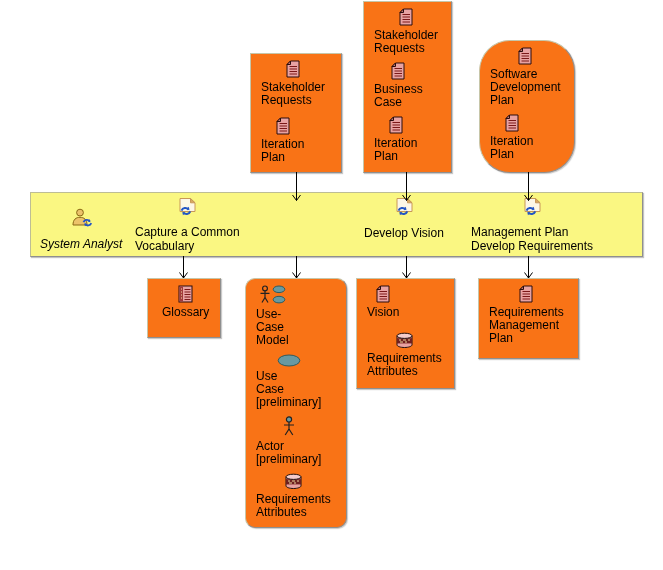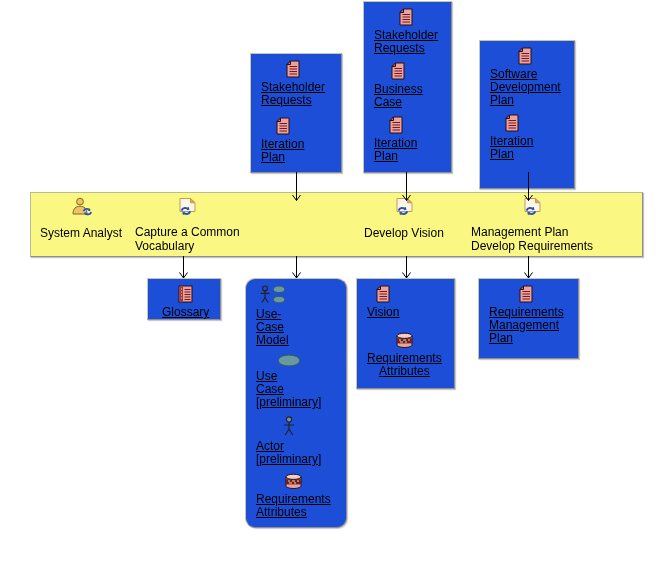--- a/index.html
+++ b/index.html
@@ -16,42 +16,42 @@
     box-shadow:1px 1px 1px rgba(120,120,120,.45);
     box-sizing:border-box;
   }
   .activity{
     position:absolute;display:flex;flex-direction:column;width:max-content;z-index:3;
   }
   .activity .aicon{align-self:center;height:20px;}
   .activity .label{display:flex;flex-direction:column;margin-top:8px;}
   .activity.single .label{margin-top:9px;}
   .label-line{line-height:14px;white-space:nowrap;}
-  #act-sa{left:40px;top:197px;}
+  #act-sa{left:40px;top:208px;font-style:italic;}
   #act-ccv{left:135px;top:197px;}
   #act-fauc{left:252px;top:197px;}
   #act-dv{left:364px;top:197px;align-items:center;}
   #act-drmp{left:471px;top:197px;}
   
   .abox{
-    position:absolute;background:#1d4ed8;
+    position:absolute;background:#f97316;
     border:1px solid #C6C6A9;border-right-color:#8F8F8F;border-bottom-color:#8F8F8F;
     box-shadow:1px 1px 1px rgba(120,120,120,.4);
-    box-sizing:border-box;padding:5px 8px 0 10px;z-index:1;text-decoration:underline;
+    box-sizing:border-box;padding:5px 8px 0 10px;z-index:1;
   }
   #box-in-1{left:250px;top:53px;width:92px;height:120px;}
   #box-in-2{left:363px;top:1px;width:89px;height:172px;}
-  #box-in-3{left:479px;top:40px;width:96px;height:149px;}
-  #box-out-glossary{left:147px;top:278px;width:74px;height:42px;padding-left:14px;}
+  #box-in-3{left:479px;top:40px;width:96px;height:133px;border-radius:31px;}
+  #box-out-glossary{left:147px;top:278px;width:74px;height:60px;padding-left:14px;}
   #box-out-ucm{left:245px;top:278px;width:102px;height:250px;border-radius:10px;}
   #box-out-vision{left:356px;top:278px;width:99px;height:111px;}
   #box-out-rmp{left:478px;top:278px;width:101px;height:81px;}
   .item{display:flex;flex-direction:column;width:max-content;margin-bottom:6px;}
   #box-in-1 .item{margin-bottom:9px;}
-  #box-out-vision .item{margin-bottom:12px;text-align:center;}
+  #box-out-vision .item{margin-bottom:12px;}
   .item .icon{align-self:center;margin:1px 0 3px;line-height:0;}
   .line{line-height:13px;white-space:nowrap;}
   
   .arrow{position:absolute;z-index:4;}
 </style>
 </head>
 <body>
 
 <div id="canvas">
 

